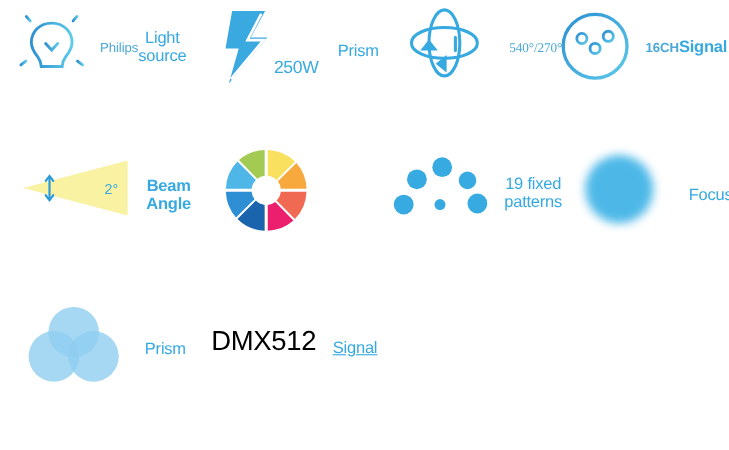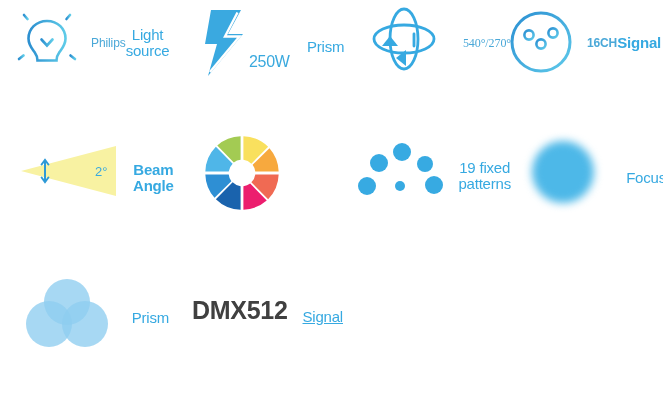--- a/index.html
+++ b/index.html
@@ -44,22 +44,22 @@
   .main-label {
     font-size: 15px;
     color: #36a9e1;
     line-height: 1.08;
     text-align: center;
     letter-spacing: -0.2px;
     white-space: pre-line;
   }
   .big-text {
     font-size: 25px;
-    font-weight: bold;
-    color: #404040;
+    font-weight: normal;
+    color: #000000;
     letter-spacing: -0.3px;
     line-height: 1;
   }
 
   
   #cell-light   { left: 3px;   top: 6px; }
   #cell-power   { left: 177px; top: 6px; }
   #cell-pantilt { left: 345px; top: 6px; font-family: Liberation Serif, serif; }
   #cell-channel { left: 495px; top: 6px; font-weight: bold; }
 

